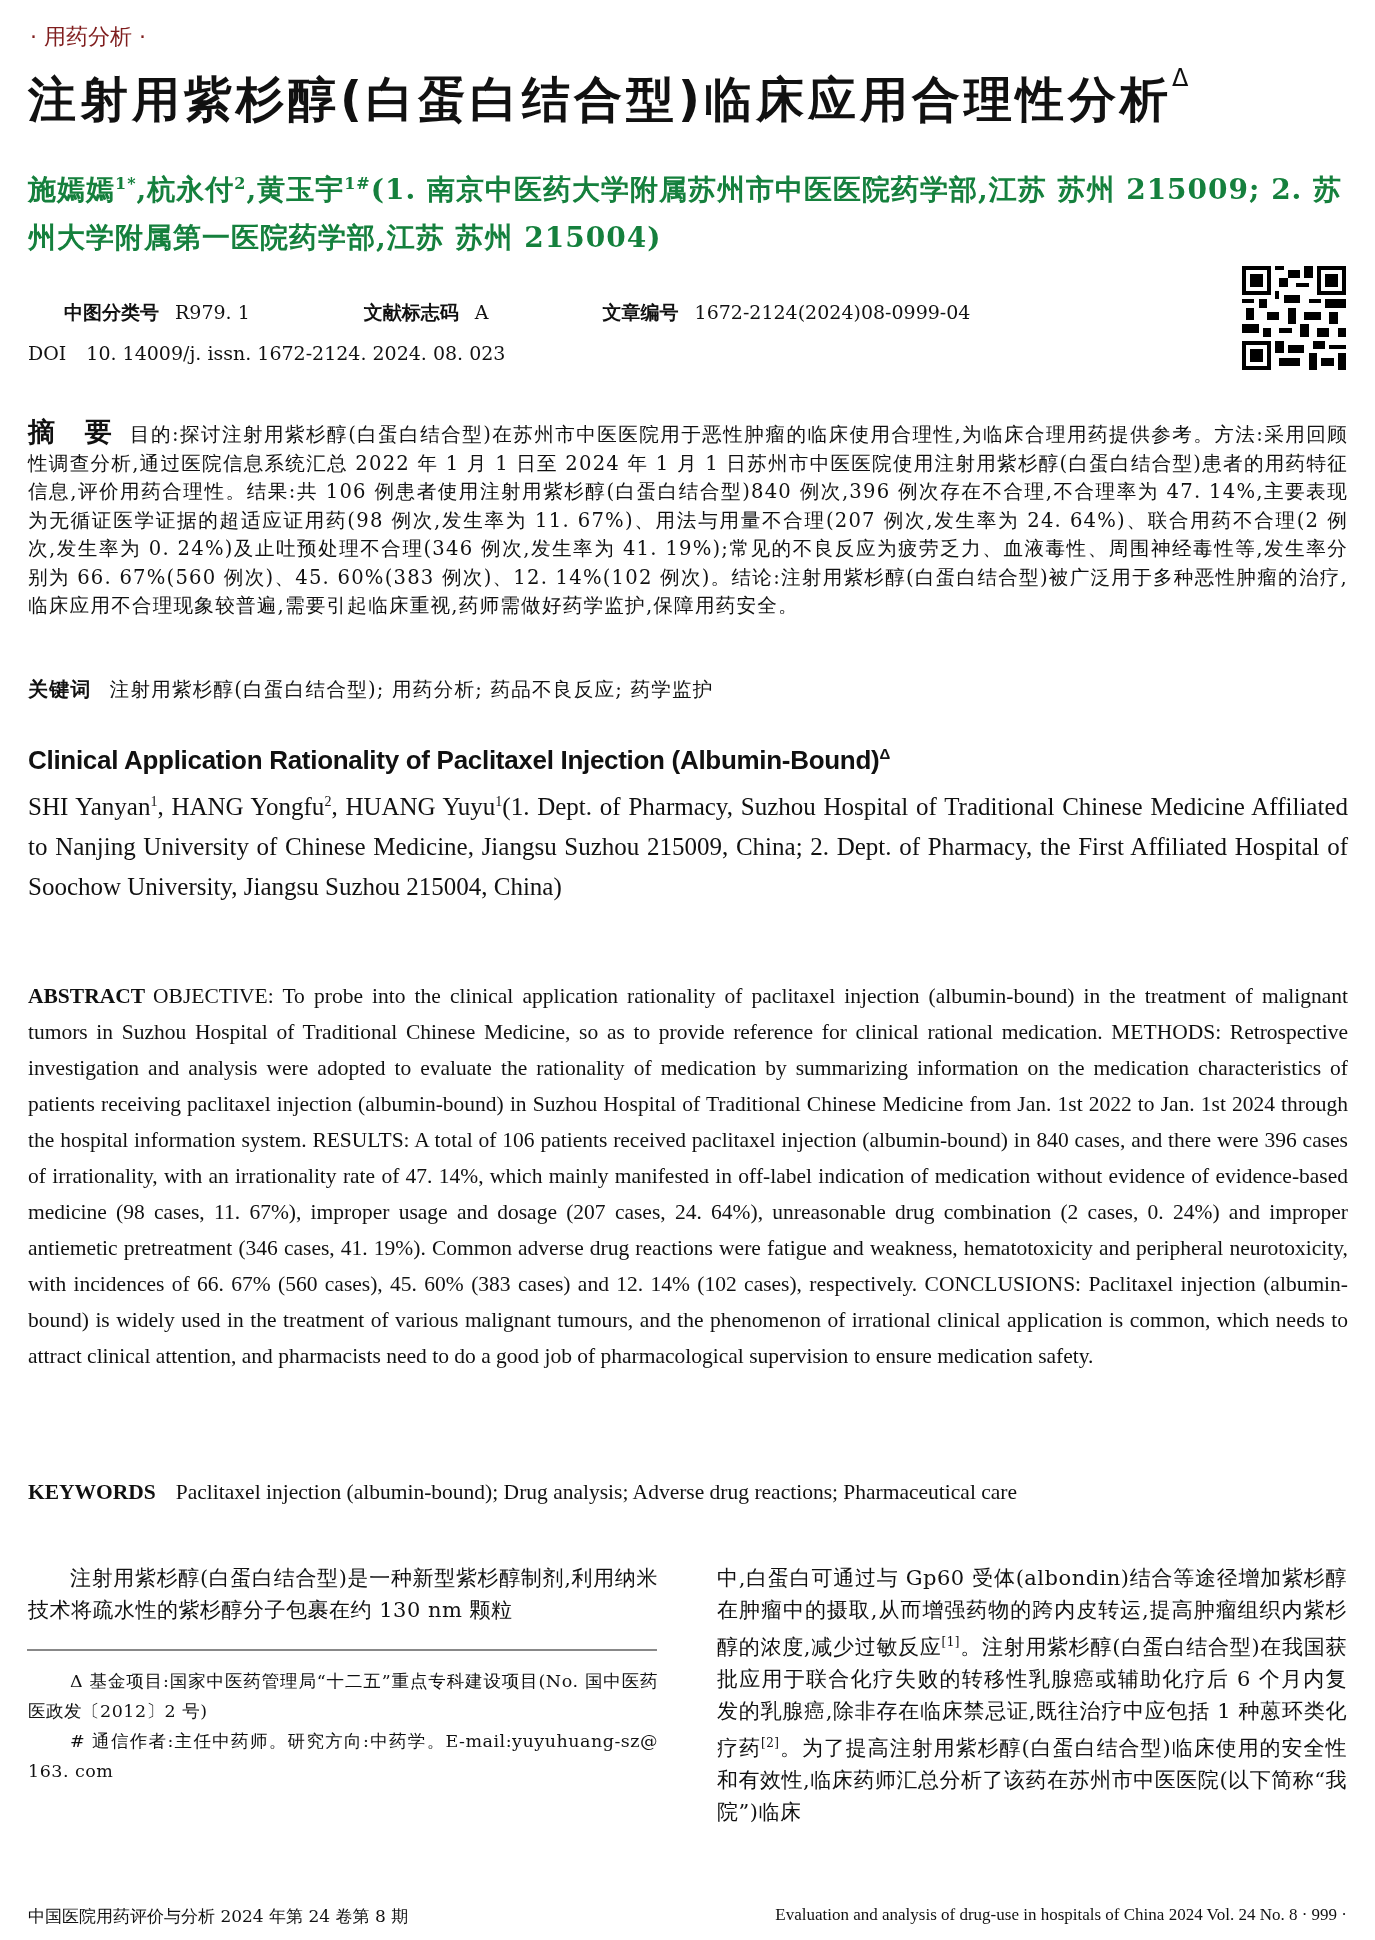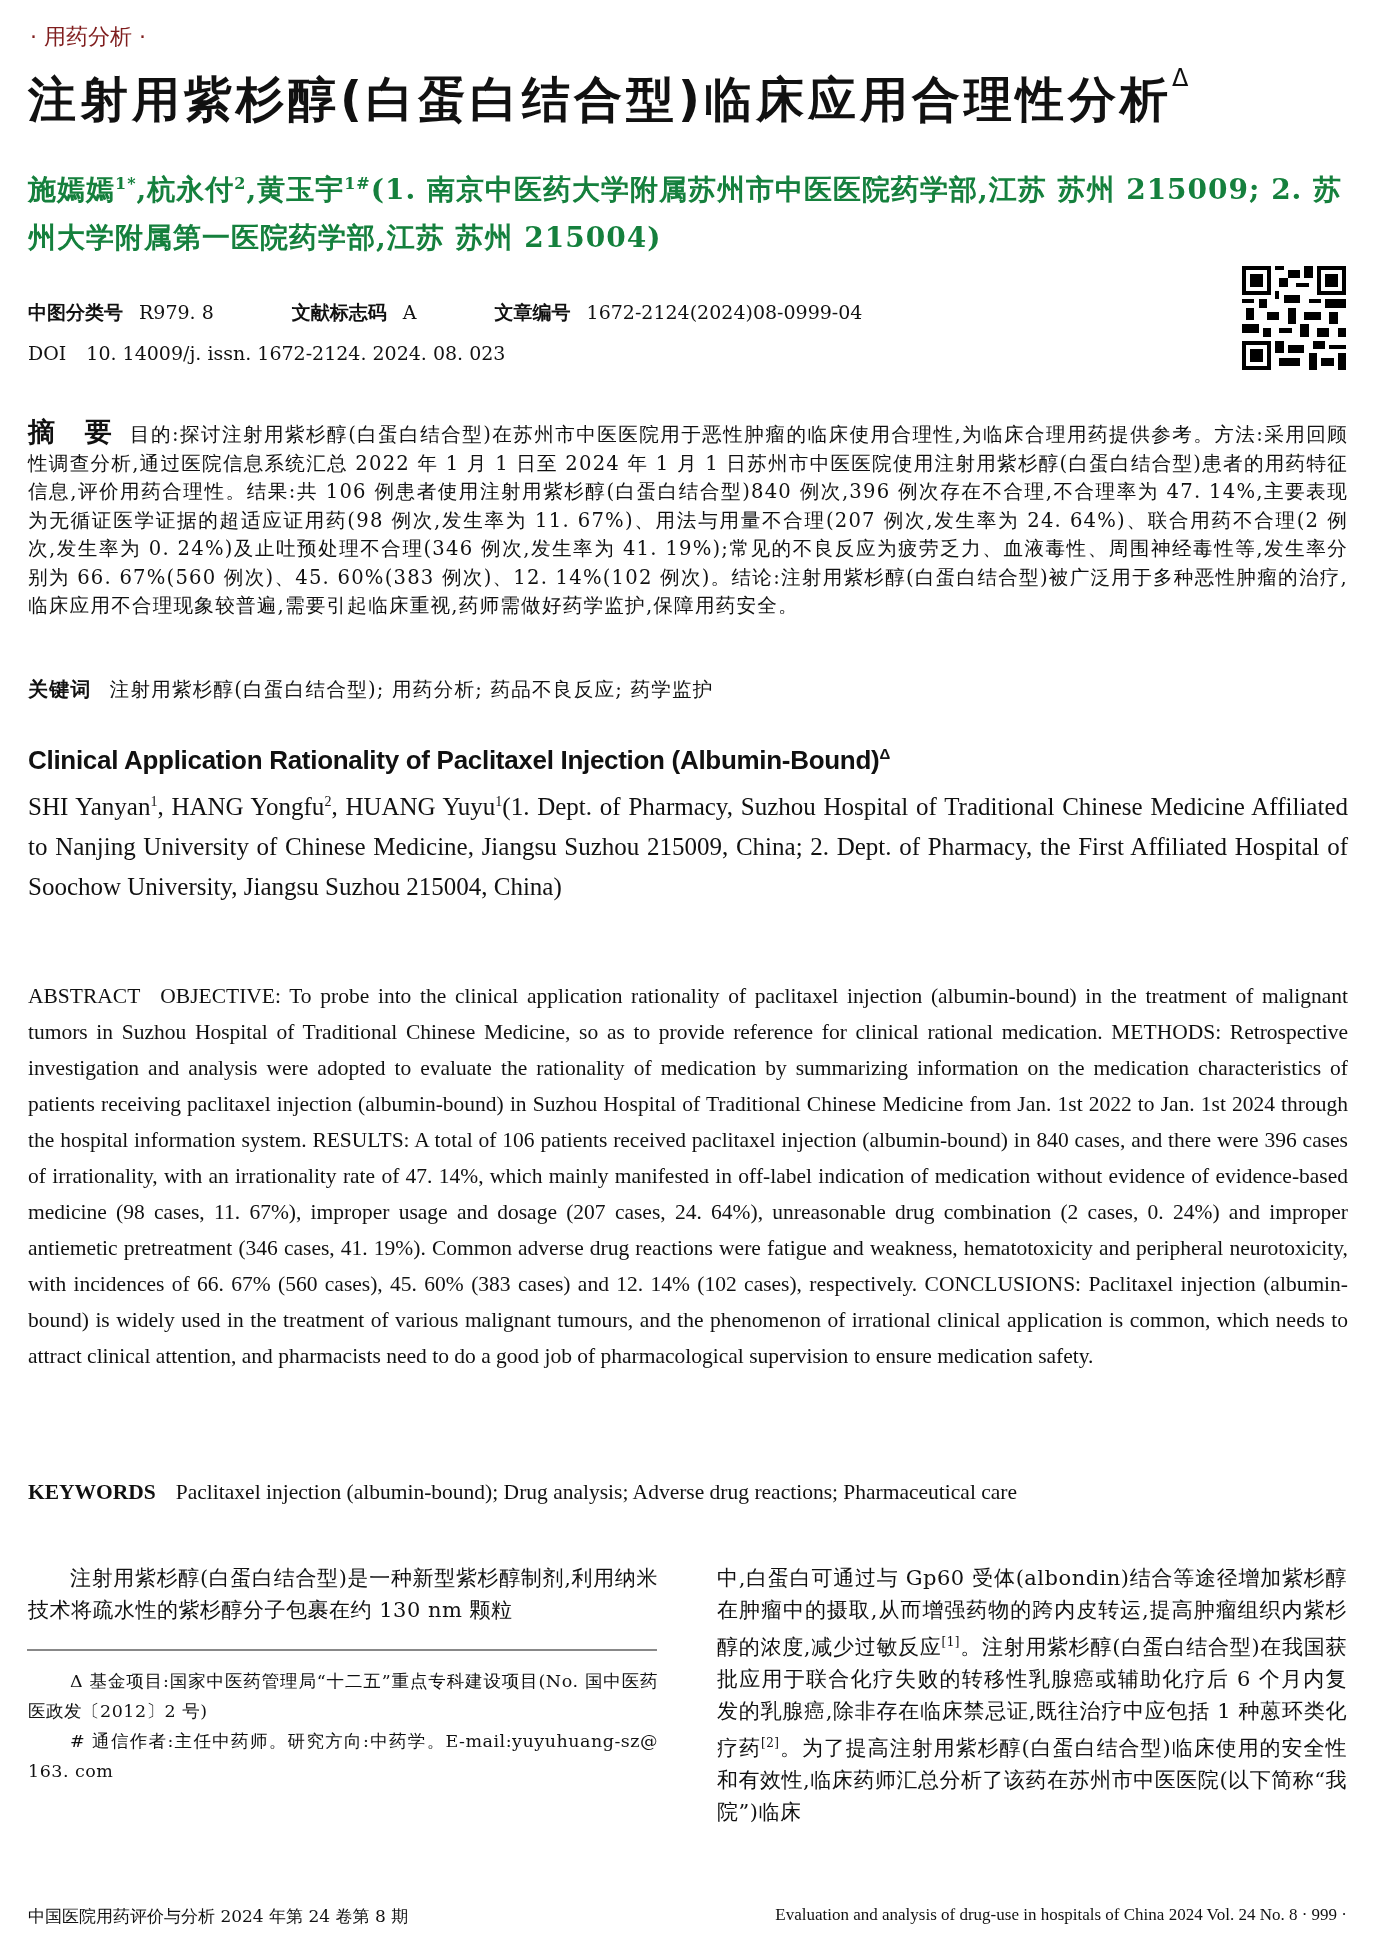--- a/index.html
+++ b/index.html
@@ -4,35 +4,35 @@
 <style>
   html, body { margin:0; padding:0; background:#ffffff; }
   body { width:1375px; height:1940px; position:relative; overflow:hidden; color:#111; font-family:"DejaVu Serif","Liberation Serif",serif; }
   .abs { position:absolute; }
   .section-tag { left:30px; top:22px; font-size:22px; font-family:"DejaVu Sans",sans-serif; color:#7f1d1d; }
   .title { left:28px; top:68px; font-size:48px; font-weight:bold; letter-spacing:4px; font-family:"DejaVu Sans",sans-serif; white-space:nowrap; }
   .title sup { font-size:24px; font-weight:normal; vertical-align:top; position:relative; top:-4px; }
   .authors { left:28px; top:160px; width:1320px; font-size:28px; line-height:48px; color:#15803d; letter-spacing:1px;font-weight:bold; }
   .authors sup { font-size:16px; }
   .meta1 { left:28px; top:300px; font-size:19px; white-space:nowrap; }
-  .meta1 .lbl { font-family:"DejaVu Sans",sans-serif; font-weight:bold; font-size:19px; }
+  .meta1 .lbl { font-family:"DejaVu Sans",sans-serif; font-weight:bold; font-size:19px;margin-left:36px; }
   .meta1 .val { margin-left:16px; margin-right:72px; }
   .doi { left:28px; top:342px; font-size:19px; white-space:nowrap; }
   .doi .val { margin-left:20px; }
   .qr { left:1241px; top:266px; width:106px; height:104px; }
   .cn-abstract { left:28px; top:418px; width:1320px; font-size:19.6px; line-height:28.5px; text-align:justify; letter-spacing:1.2px; }
   .cn-abstract .lbl { font-family:"DejaVu Sans",sans-serif; font-weight:bold; font-size:27px; letter-spacing:10px; margin-right:8px; }
   .cn-kw { left:28px; top:676px; width:1320px; font-size:19.6px; letter-spacing:1.2px; }
   .cn-kw .lbl { font-family:"DejaVu Sans",sans-serif; font-weight:bold; font-size:20px; margin-right:18px; }
   .en-title { left:28px; top:745px; font-size:26px; font-weight:bold; font-family:"Liberation Sans",sans-serif; white-space:nowrap; letter-spacing:-0.3px; }
   .en-title sup { font-size:15px; }
   .en-authors { left:28px; top:782px; width:1320px; font-size:25px; line-height:40px; text-align:justify; font-family:"Liberation Serif",serif; }
   .en-authors sup { font-size:14px; }
   .en-abstract { left:28px; top:978px; width:1320px; font-size:21.5px; line-height:36px; text-align:justify; font-family:"Liberation Serif",serif; }
-  .en-abstract .lbl { font-weight:normal; font-family:"Liberation Serif",serif; margin-right:20px; }
+  .en-abstract .lbl { font-weight:bold; font-family:"Liberation Serif",serif; margin-right:8px; }
   .en-kw { left:28px; top:1480px; width:1320px; font-size:21.5px; font-family:"Liberation Serif",serif; white-space:nowrap; }
   .en-kw .lbl { font-weight:bold; margin-right:20px; }
   .body-left { left:28px; top:1562px; width:630px; font-size:21px; line-height:32px; text-align:justify; letter-spacing:0.5px; }
   .body-left p { margin:0; text-indent:42px; }
   .fn-rule { left:27px; top:1649px; width:630px; height:0; border-top:2px solid #888; }
   .footnotes { left:28px; top:1666px; width:630px; font-size:17.5px; line-height:30px; text-align:justify; letter-spacing:0.5px; }
   .footnotes p { margin:0; text-indent:42px; }
   .body-right { left:717px; top:1562px; width:630px; font-size:21px; line-height:32px; text-align:justify; letter-spacing:0.5px; }
   .body-right sup { font-size:12px; }
   .footer-left { left:28px; top:1905px; font-size:17px; white-space:nowrap; }
@@ -43,21 +43,21 @@
 
 <div class="abs section-tag">· 用药分析 ·</div>
 
 <div class="abs title"><span>注射用紫杉醇(白蛋白结合型)临床应用合理性分析</span><sup>Δ</sup></div>
 
 <div class="abs authors">
   <span>施嫣嫣</span><sup>1*</sup>,<span>杭永付</span><sup>2</sup>,<span>黄玉宇</span><sup>1#</sup><span>(1. 南京中医药大学附属苏州市中医医院药学部,江苏 苏州   215009; 2. 苏州大学附属第一医院药学部,江苏 苏州   215004)</span>
 </div>
 
 <div class="abs meta1">
-  <span class="lbl">中图分类号</span><span class="val">R979. 8</span>
+  <span class="lbl">中图分类号</span><span class="val">R979. 1</span>
   <span class="lbl">文献标志码</span><span class="val">A</span>
   <span class="lbl">文章编号</span><span class="val">1672-2124(2024)08-0999-04</span>
 </div>
 <div class="abs doi">
   <span>DOI</span><span class="val">10. 14009/j. issn. 1672-2124. 2024. 08. 023</span>
 </div>
 
 <svg class="abs qr" viewBox="0 0 25 25" shape-rendering="crispEdges">
   <rect x="0" y="0" width="25" height="25" fill="#fff"></rect>
   <g fill="#000">

